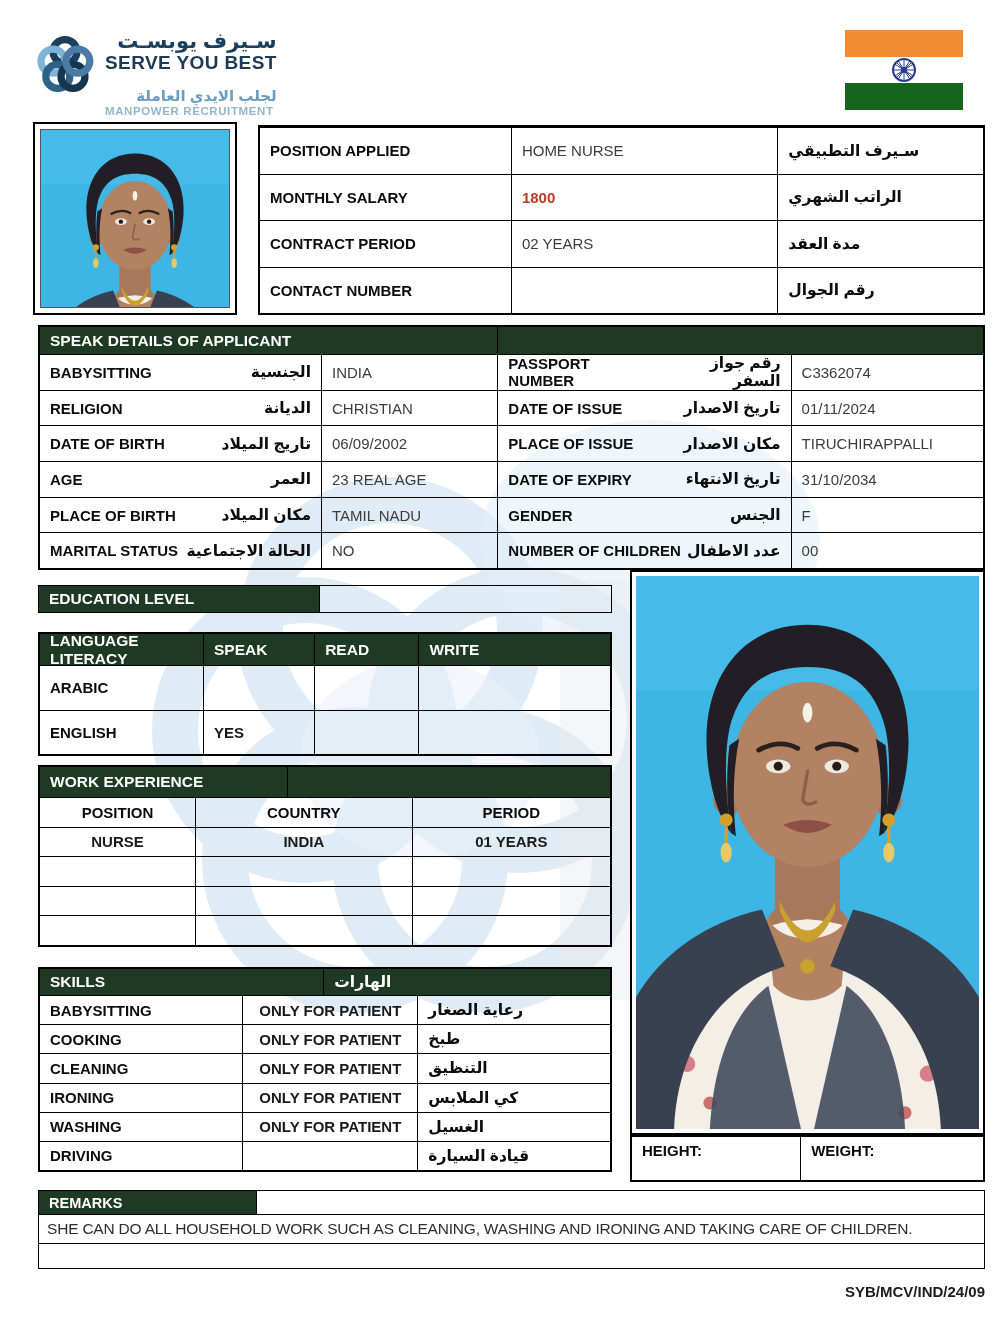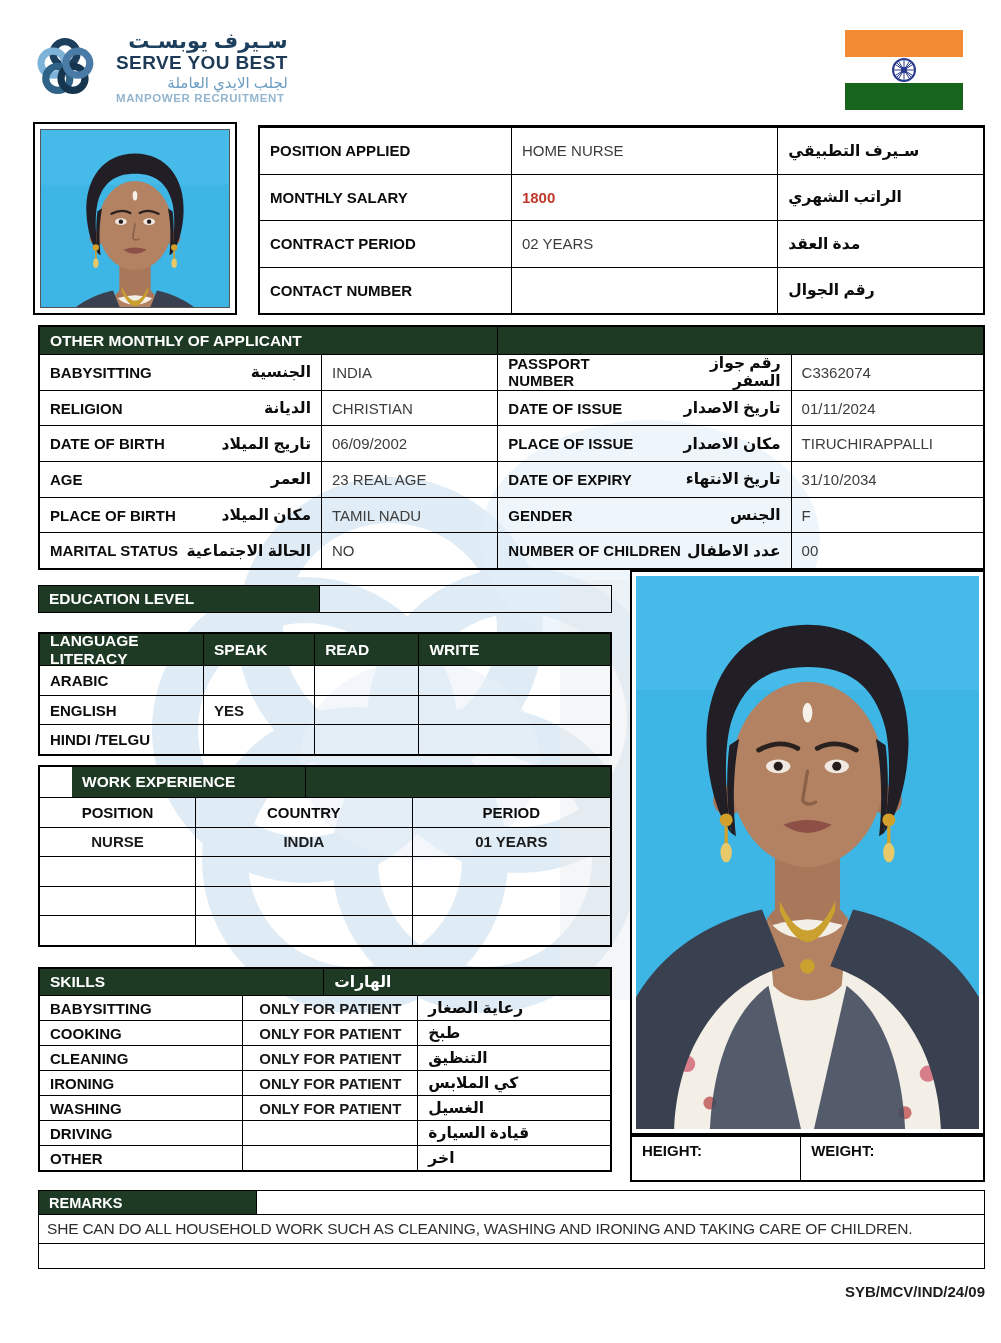--- a/index.html
+++ b/index.html
@@ -7,25 +7,25 @@
   .page {
     position:relative; width:1001px; height:1343px; margin:0 auto;
     background:#ffffff; overflow:hidden;
     font-family:"Liberation Sans","DejaVu Sans",sans-serif; color:#111;
   }
   .abs { position:absolute; }
   .z1 { z-index:2; }
   
   .watermark { position:absolute; z-index:1; pointer-events:none; }
   
-  .brand { left:33px; top:28px; display:flex; align-items:flex-end; gap:19px; }
+  .brand { left:33px; top:28px; display:flex; align-items:flex-start; gap:8px; }
   .brand-text { padding-top:2px; }
   .brand-ar { font-size:21px; font-weight:bold; color:#1d3f5e; direction:rtl; line-height:1.05; }
   .brand-en { font-size:19px; font-weight:bold; color:#1d3a56; letter-spacing:.4px; line-height:1.15; }
-  .brand-tag-ar { font-size:15px; font-weight:normal; color:#6b9dc2; direction:rtl; line-height:1.2; margin-top:0; }
+  .brand-tag-ar { font-size:15px; font-weight:bold; color:#6b9dc2; direction:rtl; line-height:1.2; margin-top:13px; }
   .brand-tag-en { font-size:11.5px; font-weight:bold; color:#93b6ce; letter-spacing:.6px; line-height:1.2; }
   
   .flag { left:845px; top:30px; width:118px; height:80px; }
   
   .tbl { border:2px solid #000; background:transparent; display:flex; flex-direction:column; }
   .ghead { background:#1f3a24; color:#fff; font-weight:bold; font-size:15.5px; display:flex; align-items:center; padding:0 10px; }
   .trow { display:flex; flex:1; border-top:1.5px solid #000; min-height:0; }
   .cell { display:flex; align-items:center; padding:0 10px; min-width:0; overflow:hidden; }
   .cell + .cell { border-left:1.5px solid #000; }
   .lab { font-weight:bold; font-size:15px; color:#0c0c0c; }
@@ -159,21 +159,21 @@
     </div>
     <div class="trow">
       <div class="cell lab" style="width:34.7%">CONTACT NUMBER</div>
       <div class="cell val" style="width:36.85%"></div>
       <div class="cell ar rgt" style="width:28.45%">رقم الجوال</div>
     </div>
   </div>
 
   <div class="abs z1 tbl" style="left:38px; top:325px; width:947px; height:245px;">
     <div style="display:flex; height:27px; flex:none;">
-      <div class="ghead" style="width:48.5%;">OTHER MONTHLY OF APPLICANT</div>
+      <div class="ghead" style="width:48.5%;">SPEAK DETAILS OF APPLICANT</div>
       <div class="ghead" style="width:51.5%; border-left:1.5px solid #000;"></div>
     </div>
     <div class="trow">
       <div class="cell sb" style="width:29.8%">
           <span class="lab">BABYSITTING</span>
           <span class="ar">الجنسية</span>
         </div>
       <div class="cell val" style="width:18.7%">INDIA</div>
       <div class="cell sb" style="width:31.1%">
           <span class="lab">PASSPORT NUMBER</span>
@@ -260,30 +260,24 @@
       <div class="cell valb" style="width:19.5%"></div>
       <div class="cell valb" style="width:18.3%"></div>
       <div class="cell valb" style="width:33.6%"></div>
     </div>
     <div class="trow">
       <div class="cell lab" style="width:28.6%">ENGLISH</div>
       <div class="cell valb" style="width:19.5%">YES</div>
       <div class="cell valb" style="width:18.3%"></div>
       <div class="cell valb" style="width:33.6%"></div>
     </div>
-    <div class="trow">
-      <div class="cell lab" style="width:28.6%">HINDI /TELGU</div>
-      <div class="cell valb" style="width:19.5%"></div>
-      <div class="cell valb" style="width:18.3%"></div>
-      <div class="cell valb" style="width:33.6%"></div>
-    </div>
   </div>
 
   <div class="abs z1 tbl" style="left:38px; top:765px; width:574px; height:182px;">
-    <div style="display:flex; height:30px; flex:none;margin-left:32px;">
+    <div style="display:flex; height:30px; flex:none;">
       <div class="ghead" style="width:43.4%">WORK EXPERIENCE</div>
       <div class="ghead" style="width:56.6%; border-left:1.5px solid #000;"></div>
     </div>
     <div class="trow">
       <div class="cell lab ctr" style="width:27.2%">POSITION</div>
       <div class="cell lab ctr" style="width:38%">COUNTRY</div>
       <div class="cell lab ctr" style="width:34.8%">PERIOD</div>
     </div>
     <div class="trow">
       <div class="cell valb ctr" style="width:27.2%">NURSE</div>
@@ -334,25 +328,20 @@
     </div>
     <div class="trow">
       <div class="cell lab" style="width:35.5%">WASHING</div>
       <div class="cell valb ctr" style="width:30.7%">ONLY FOR PATIENT</div>
       <div class="cell ar rgt" style="width:33.8%">الغسيل</div>
     </div>
     <div class="trow">
       <div class="cell lab" style="width:35.5%">DRIVING</div>
       <div class="cell valb ctr" style="width:30.7%"></div>
       <div class="cell ar rgt" style="width:33.8%">قيادة السيارة</div>
-    </div>
-    <div class="trow">
-      <div class="cell lab" style="width:35.5%">OTHER</div>
-      <div class="cell valb ctr" style="width:30.7%"></div>
-      <div class="cell ar rgt" style="width:33.8%">اخر</div>
     </div>
   </div>
 
   <div class="abs z1 photo-frame" style="left:630px; top:570px; width:355px; height:565px; padding:4px;">
     <div class="photo-inner" style="border:none;">
         <svg viewBox="0 0 240 340" preserveAspectRatio="xMidYMin slice">
           <use href="#portrait"></use>
         </svg>
       </div>
   </div>

